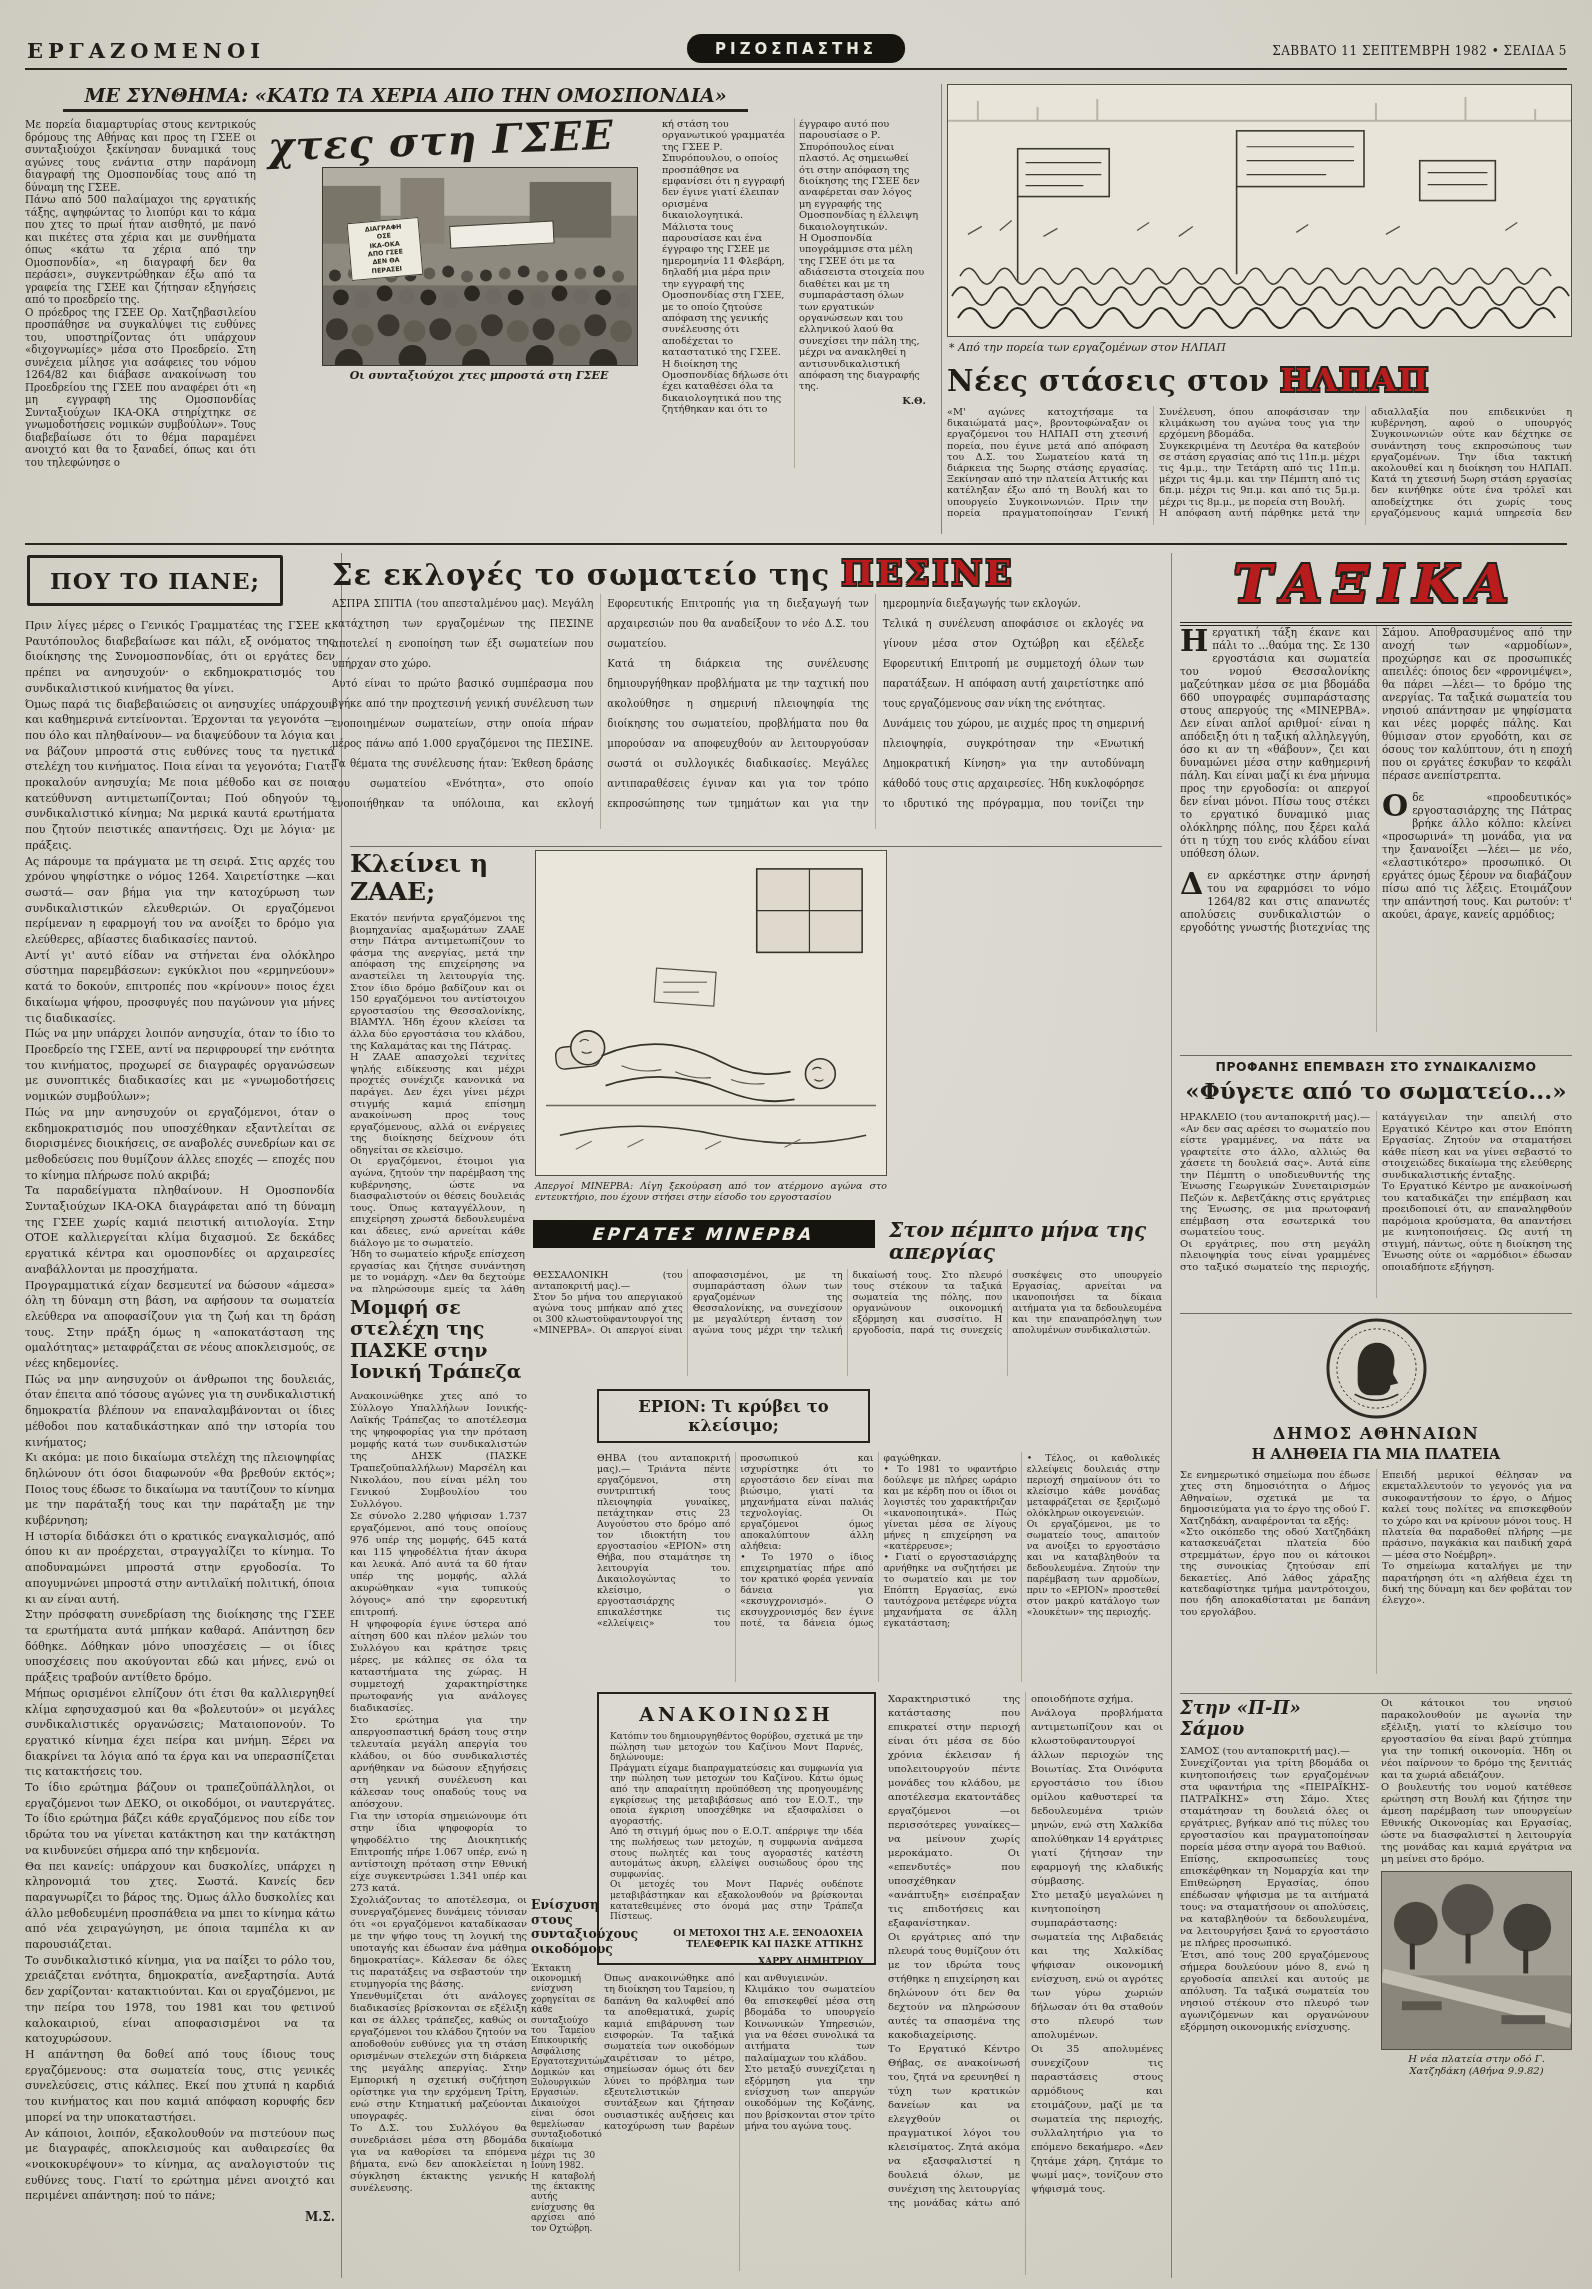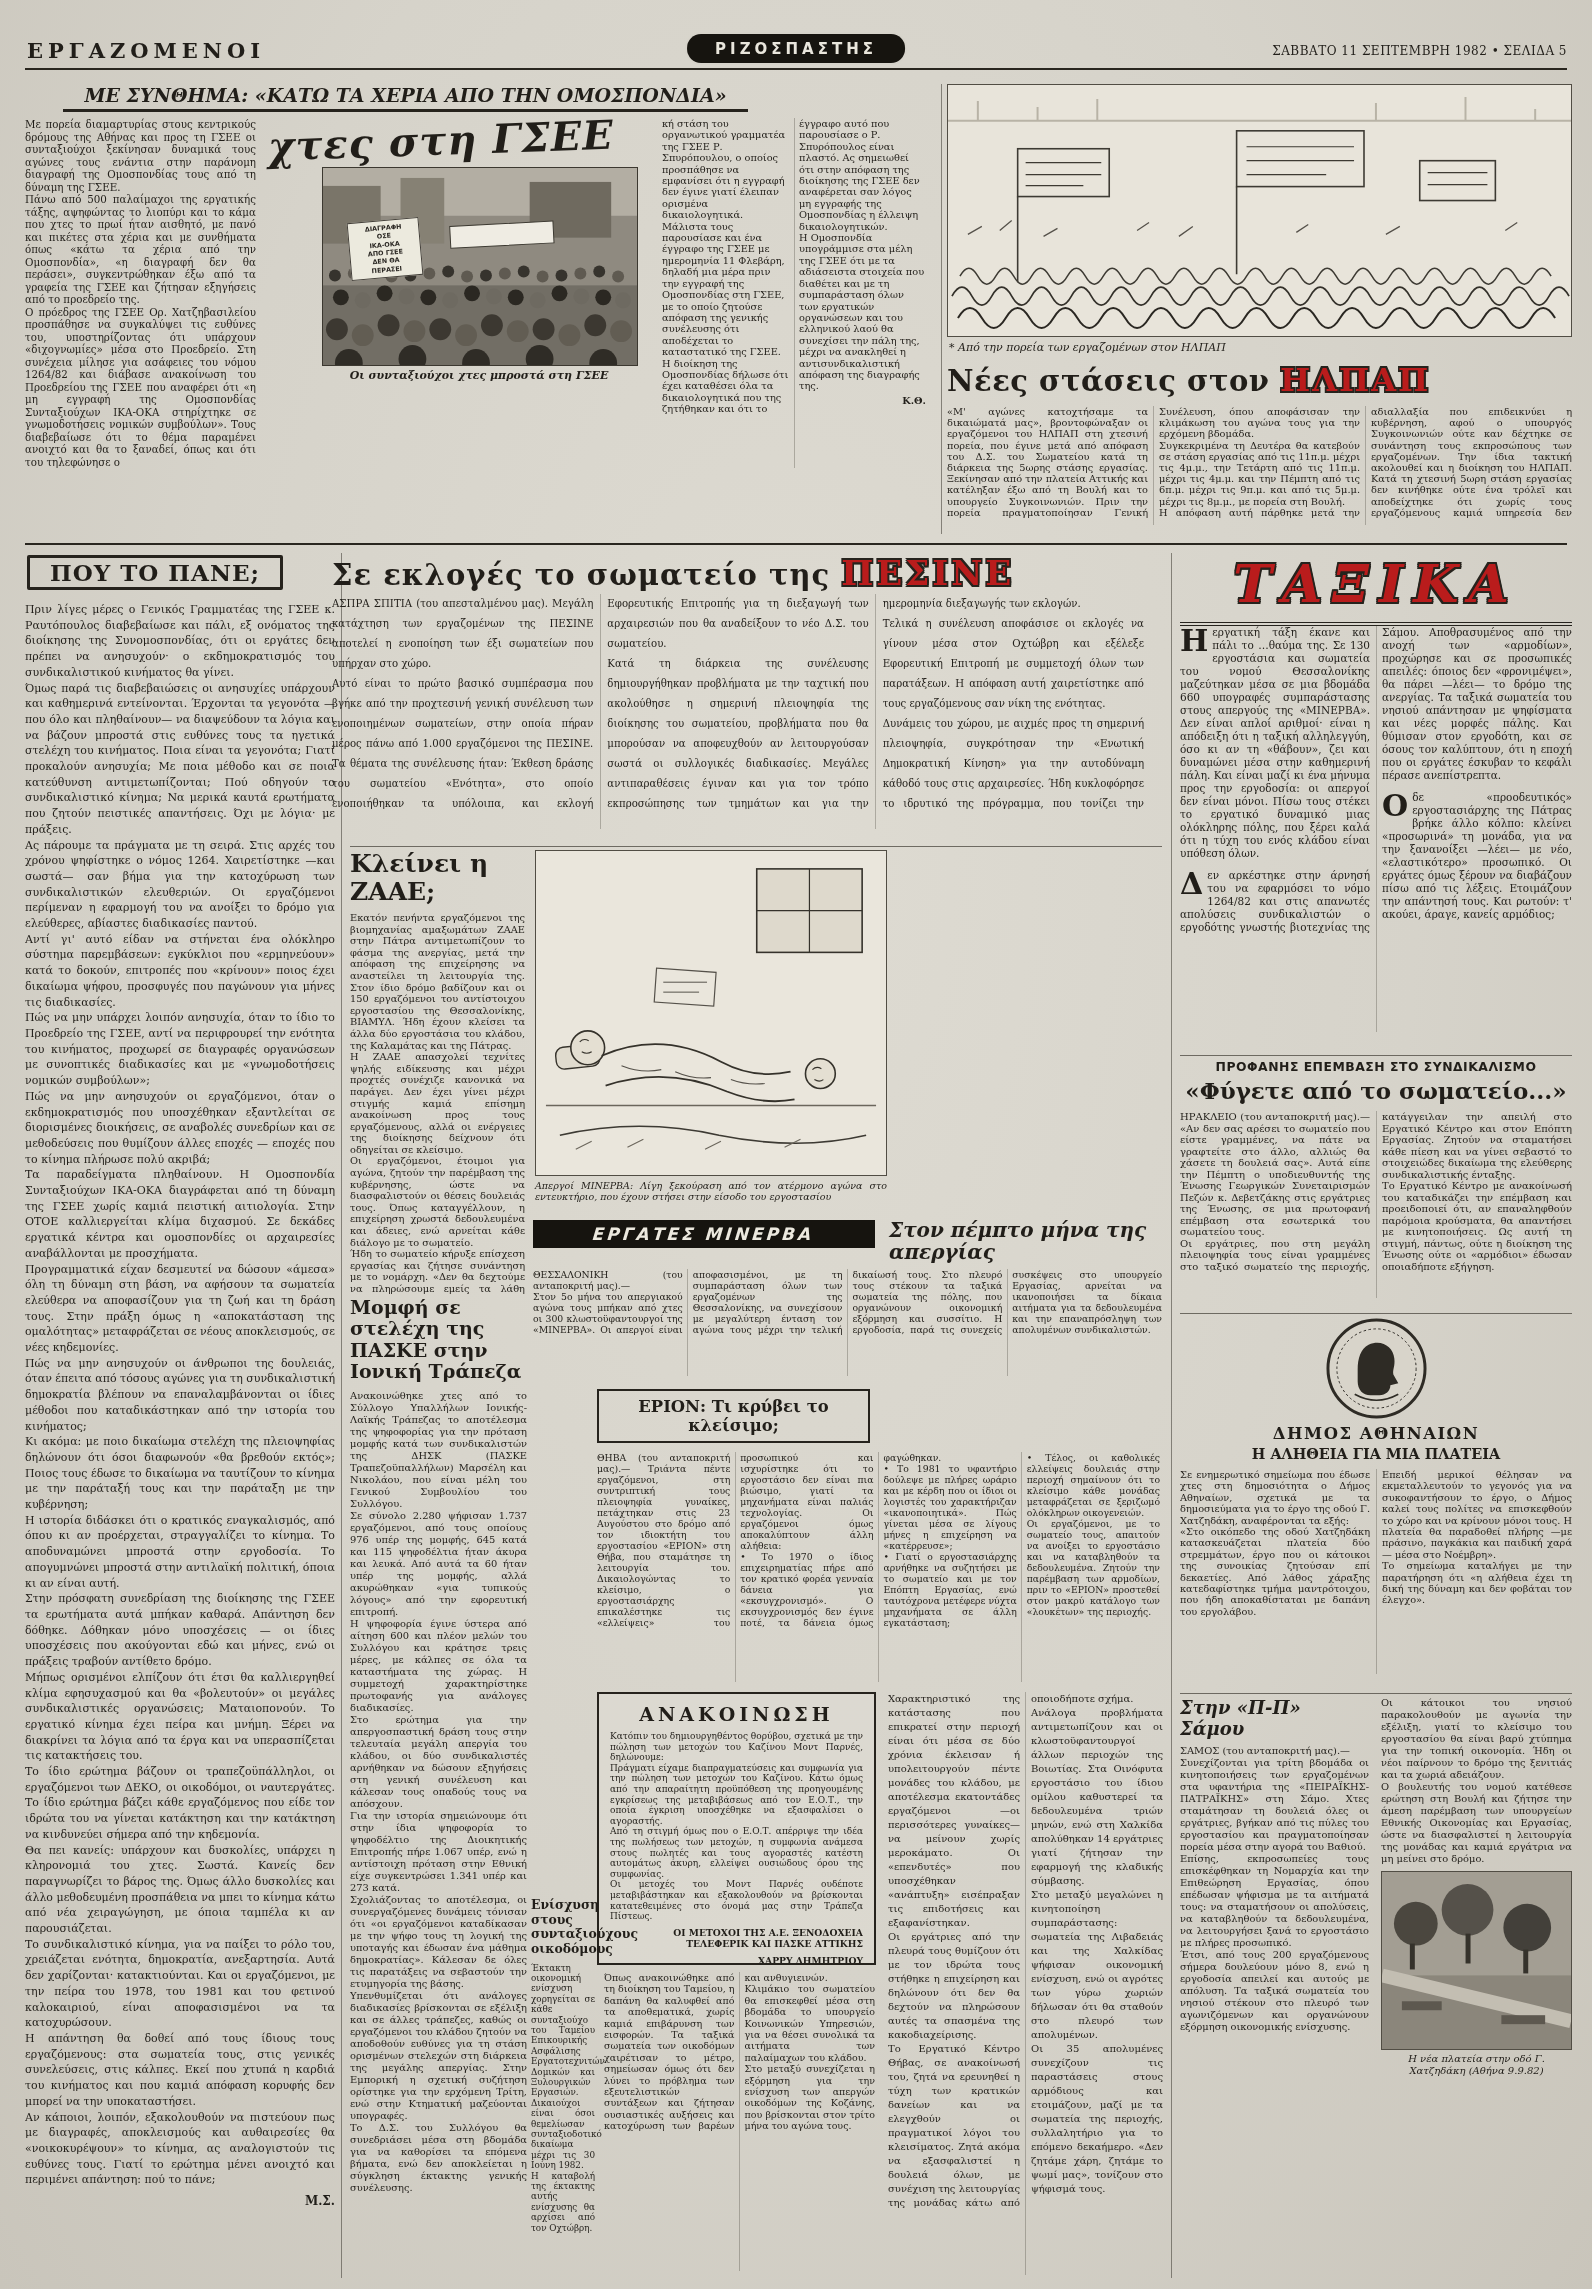--- a/index.html
+++ b/index.html
@@ -47,21 +47,21 @@
   
   #ilpap{left:947px;top:84px;width:625px;height:454px;overflow:hidden;}
   .sketch{width:623px;height:251px;border:1px solid #514d44;background:#e8e4da;}
   .sketch-cap{font-size:11px;font-style:italic;margin:4px 0 7px 2px;}
   .ilpap-hl{font-size:29px;font-weight:bold;letter-spacing:0.5px;}
   .ilpap-hl .outl{font-size:32px;letter-spacing:2px;}
   .ilpap-body{margin-top:7px;column-count:3;column-gap:11px;column-rule:1px solid rgba(60,56,48,.3);font-size:9.8px;line-height:11.2px;height:119px;overflow:hidden;}
 
   
   #pou{left:25px;top:553px;width:310px;height:1719px;overflow:hidden;}
-  .pou-box{display:inline-block;border:3px solid #26231d;border-radius:2px;padding:1px 20px;font-size:23px;font-weight:bold;letter-spacing:1px;margin:2px 0 12px 2px;}
+  .pou-box{display:inline-block;border:3px solid #26231d;border-radius:2px;padding:9px 20px;font-size:23px;font-weight:bold;letter-spacing:1px;margin:2px 0 12px 2px;}
   .pou-body{font-size:11px;line-height:15.7px;}
   .pou-sign{display:block;text-align:right;font-weight:bold;font-size:12px;margin-top:6px;}
 
   
   #pesine{left:332px;top:553px;width:812px;height:289px;overflow:hidden;}
   .pesine-hl{font-size:29px;font-weight:bold;letter-spacing:1px;}
   .pesine-hl .outl{font-size:34px;letter-spacing:3px;}
   .pesine-body{margin-top:1px;column-count:3;column-gap:14px;column-rule:1px solid rgba(60,56,48,.3);font-size:10.2px;line-height:20px;height:235px;overflow:hidden;}
 
   

